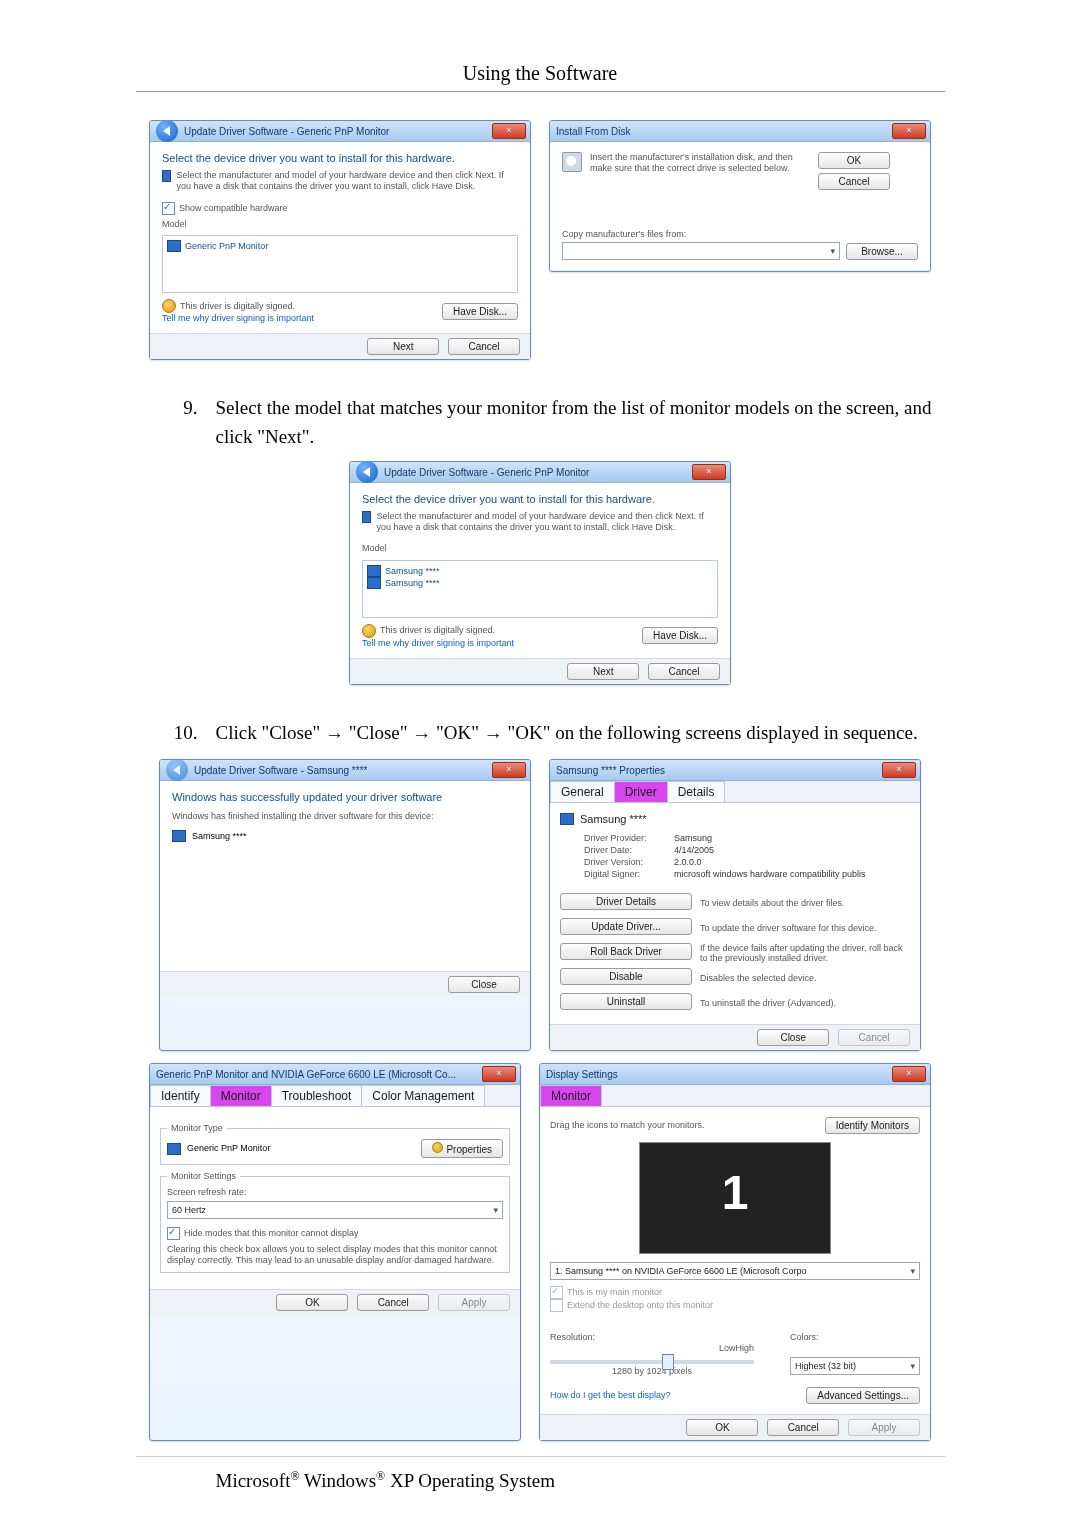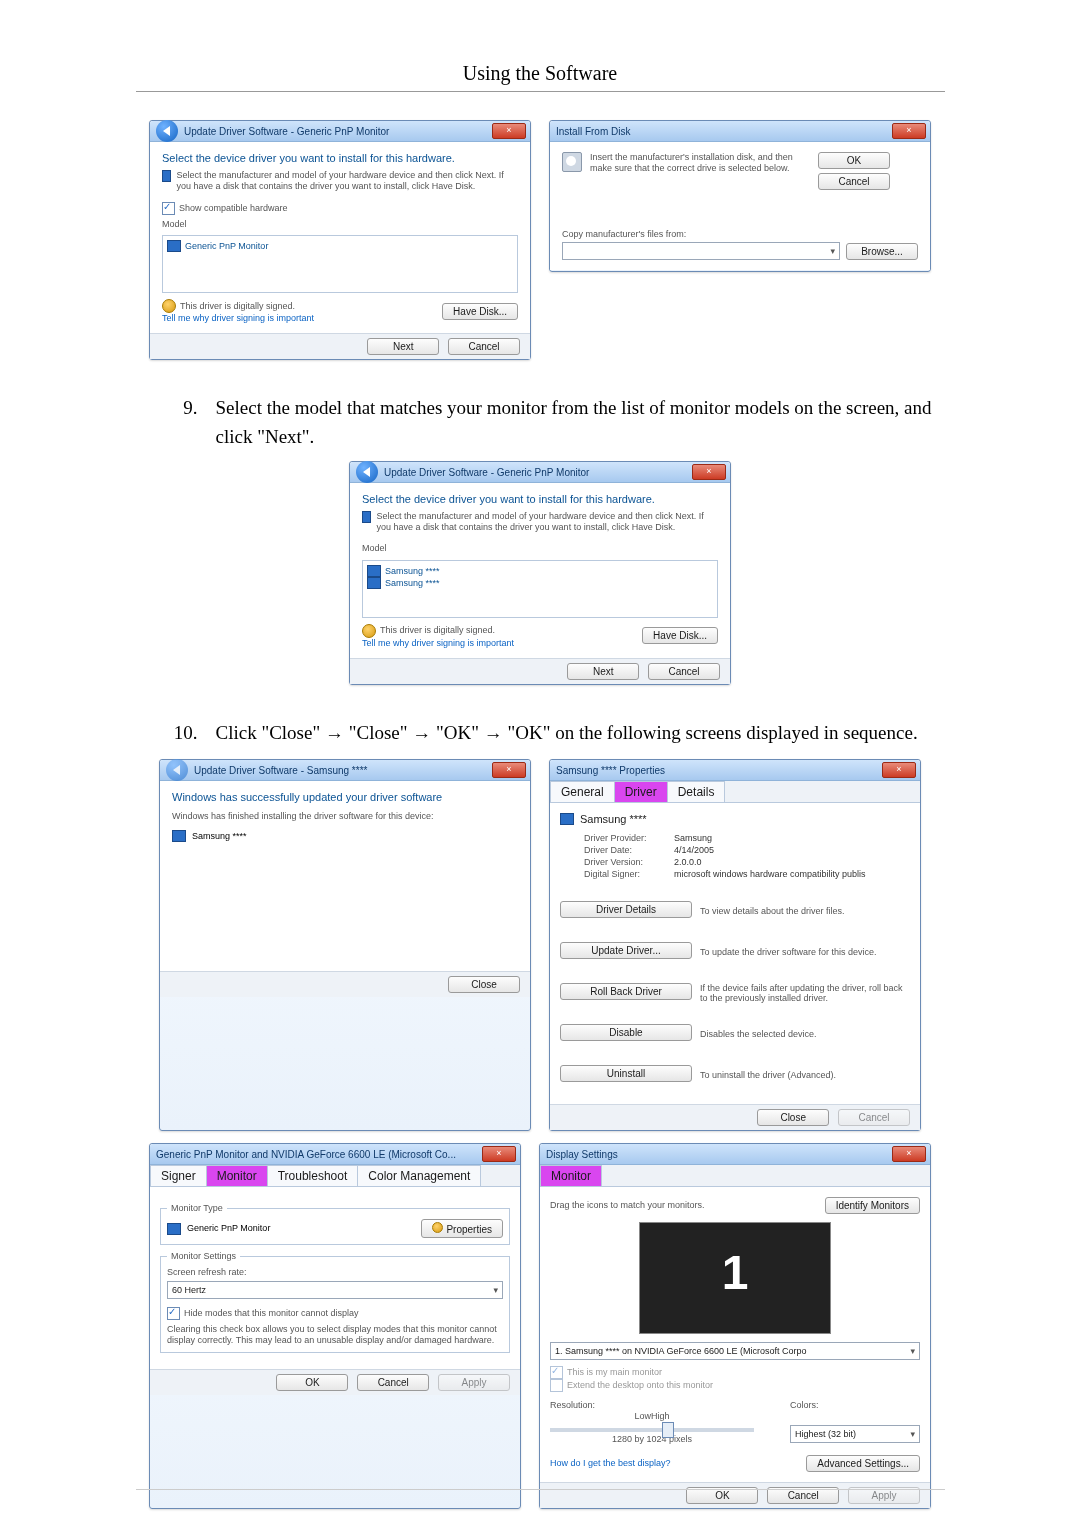--- a/index.html
+++ b/index.html
@@ -29,21 +29,21 @@
 .btn-row .btn{margin-left:6px}
 .disk-ico{width:18px;height:18px;background:#cfd8e3;border:1px solid #8a98aa;display:inline-block;border-radius:2px;position:relative}
 .disk-ico::after{content:"";position:absolute;width:10px;height:10px;border-radius:50%;background:#fff;left:3px;top:3px}
 .props{width:370px}
 .props .tabs{display:flex;border-bottom:1px solid #b9c9dd;background:#eef2f7;font-size:12px}
 .props .tab{padding:3px 10px;border:1px solid #b9c9dd;border-bottom:none;margin-right:-1px;background:#f7f9fc}
 .props .tab.active{background:#d946ef;font-weight:400}
 .props .panel{background:#fff;padding:10px}
 .kv{font-size:9px;color:#333;margin:2px 0;display:flex}
 .kv .k{width:90px;color:#555}
-.btn-wide{display:block;width:110px;margin:12px 0}
+.btn-wide{display:block;width:110px;margin:4px 0}
 .desc{font-size:9px;color:#555;display:inline-block;vertical-align:middle;width:210px;margin-left:8px}
 .mon-preview{width:190px;height:110px;background:#222;border:1px solid #888;margin:8px auto;position:relative}
 .mon-preview .num{color:#fff;font-size:48px;text-align:center;line-height:100px;font-weight:700}
 .slider{height:4px;background:#cfd8e3;position:relative;margin:6px 0 2px 0}
 .slider .thumb{position:absolute;width:10px;height:14px;background:#e6eef7;border:1px solid #6b8bb5;top:-6px;left:55%}
 .chk{width:11px;height:11px;border:1px solid #6b8bb5;background:#fff;display:inline-block;vertical-align:middle;margin-right:4px;position:relative}
 .chk.on::after{content:"✓";position:absolute;font-size:10px;color:#2a6ec6;left:0;top:-2px}
 .subtitle{font-size:19px;margin:28px 0 0 80px}
 .sup{font-size:12px;vertical-align:super}
 .pagenum{text-align:center;font-size:18px;position:absolute;bottom:38px;width:100%}
@@ -250,21 +250,21 @@
     </div>
 
     <div class="fig-row">
 
       <div class="win props">
         <div class="titlebar">
           <span class="t-text">Generic PnP Monitor and NVIDIA GeForce 6600 LE (Microsoft Co...</span>
           <span class="btn-close">×</span>
         </div>
         <div class="tabs">
-          <div class="tab">Signer</div>
+          <div class="tab">Identify</div>
           <div class="tab active">Monitor</div>
           <div class="tab">Troubleshoot</div>
           <div class="tab">Color Management</div>
         </div>
         <div class="panel">
           <fieldset>
             <legend>Monitor Type</legend>
             <div style="display:flex;justify-content:space-between;align-items:center">
               <div style="display:flex;gap:6px;align-items:center">
                   <span class="mon-ico"></span>
@@ -300,24 +300,24 @@
           <div style="display:flex;justify-content:space-between;align-items:center">
             <span class="tiny">Drag the icons to match your monitors.</span>
             <span class="btn">Identify Monitors</span>
           </div>
           <div class="mon-preview">
               <div class="num">1</div>
             </div>
           <div class="drop">1. Samsung **** on NVIDIA GeForce 6600 LE (Microsoft Corpo</div>
           <div style="margin-top:6px"><span class="chk on" style="opacity:.5"></span><span class="tiny" style="color:#999">This is my main monitor</span></div>
           <div><span class="chk" style="opacity:.5"></span><span class="tiny" style="color:#999">Extend the desktop onto this monitor</span></div>
-          <div style="display:flex;gap:36px;margin-top:8px">
+          <div style="display:flex;gap:36px;margin-top:20px">
             <div style="flex:1">
               <div class="tiny">Resolution:</div>
-              <div style="display:flex;justify-content:center" class="tiny">
+              <div style="display:flex;justify-content:flex-end" class="tiny">
                   <span>Low</span>
                   <span>High</span>
                 </div>
               <div class="slider">
                   <div class="thumb"></div>
                 </div>
               <div class="tiny" style="text-align:center">1280 by 1024 pixels</div>
             </div>
             <div style="width:130px">
               <div class="tiny">Colors:</div>

